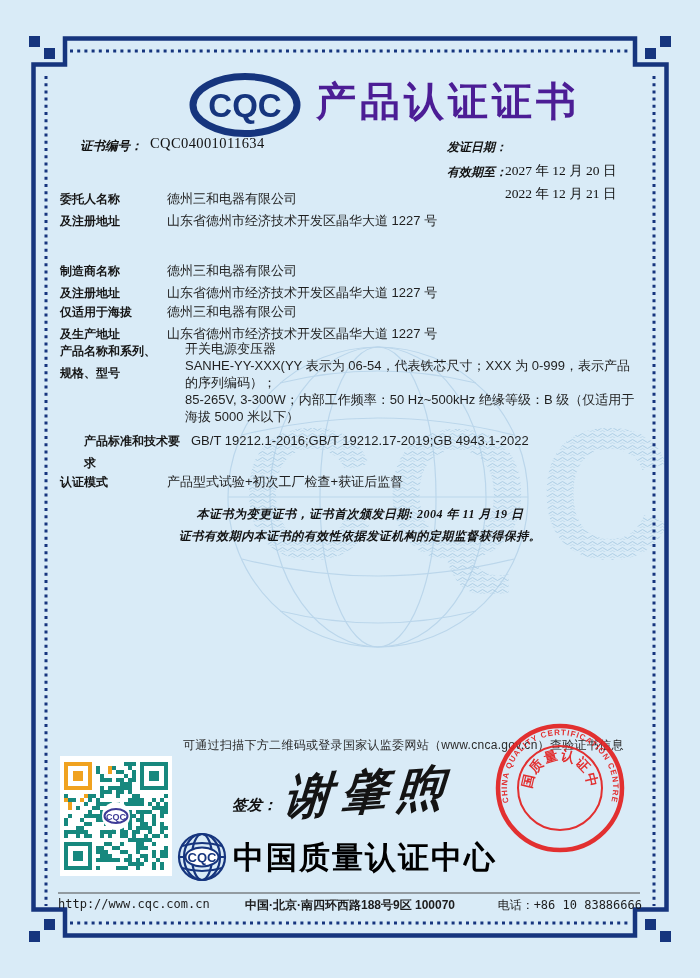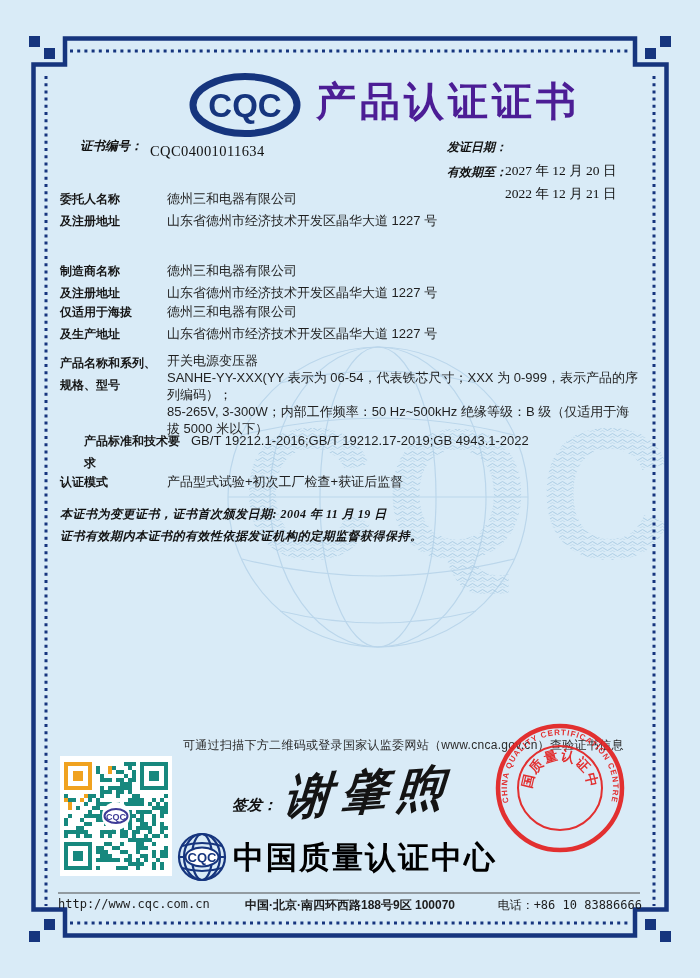--- a/index.html
+++ b/index.html
@@ -4,23 +4,23 @@
 <style>
   html,body{margin:0;padding:0;}
   body{background:#d9ebf7;}
   .page{position:relative;width:700px;height:978px;background:#d9ebf7;overflow:hidden;
         font-family:"Liberation Sans","DejaVu Sans",sans-serif;color:#1a1a1a;}
   .abs{position:absolute;}
   svg{display:block;}
   
   .title{left:316px;top:74px;font-size:40px;font-weight:900;letter-spacing:4px;color:#4c1d95;
          font-family:"Liberation Sans","DejaVu Sans",sans-serif;}
-  .kai{font-family:"Liberation Serif","DejaVu Serif",serif;font-style:italic;font-weight:bold;color:#111;}
+  .kai{font-family:"Liberation Serif","DejaVu Serif",serif;font-style:italic;font-weight:bold;color:#111;text-align:center;}
   .cert-label{left:80px;top:138px;font-size:12.5px;}
-  .cert-value{left:150px;top:143px;font-size:14.5px;letter-spacing:.4px;color:#111;
+  .cert-value{left:150px;top:135px;font-size:14.5px;letter-spacing:.4px;color:#111;
               font-family:"Liberation Serif","DejaVu Serif",serif;}
   .date-label{font-size:12px;}
   .date-value{font-size:13.5px;font-family:"Liberation Serif","DejaVu Serif",serif;color:#111;}
   
   .field-row{left:60px;width:578px;display:flex;}
   .field-row .lbl{width:107px;flex:0 0 107px;font-weight:bold;font-size:12px;line-height:22px;color:#161616;}
   .field-row .val{flex:1;font-size:13px;line-height:22px;color:#1f1f1f;}
   .field-row .val.tight{line-height:17px;}
   
   .statements{left:60px;top:503px;width:600px;font-size:12px;line-height:22px;letter-spacing:.5px;}
@@ -125,21 +125,21 @@
     <div class="lbl">
       <div>仅适用于海拔</div>
         <div>及生产地址</div>
     </div>
     <div class="val">
       <div>德州三和电器有限公司</div>
         <div>山东省德州市经济技术开发区晶华大道 1227 号</div>
     </div>
   </div>
 
-  <div class="abs z2 field-row" style="top:352px;">
+  <div class="abs z2 field-row" style="top:340px;gap:18px;">
     <div class="lbl">
       <div>产品名称和系列、</div>
         <div>规格、型号</div>
     </div>
     <div class="val tight">
       <div>开关电源变压器</div>
       <div>SANHE-YY-XXX(YY 表示为 06-54，代表铁芯尺寸；XXX 为 0-999，表示产品的序列编码）；</div>
       <div>85-265V, 3-300W；内部工作频率：50 Hz~500kHz 绝缘等级：B 级（仅适用于海拔 5000 米以下）</div>
     </div>
   </div>

